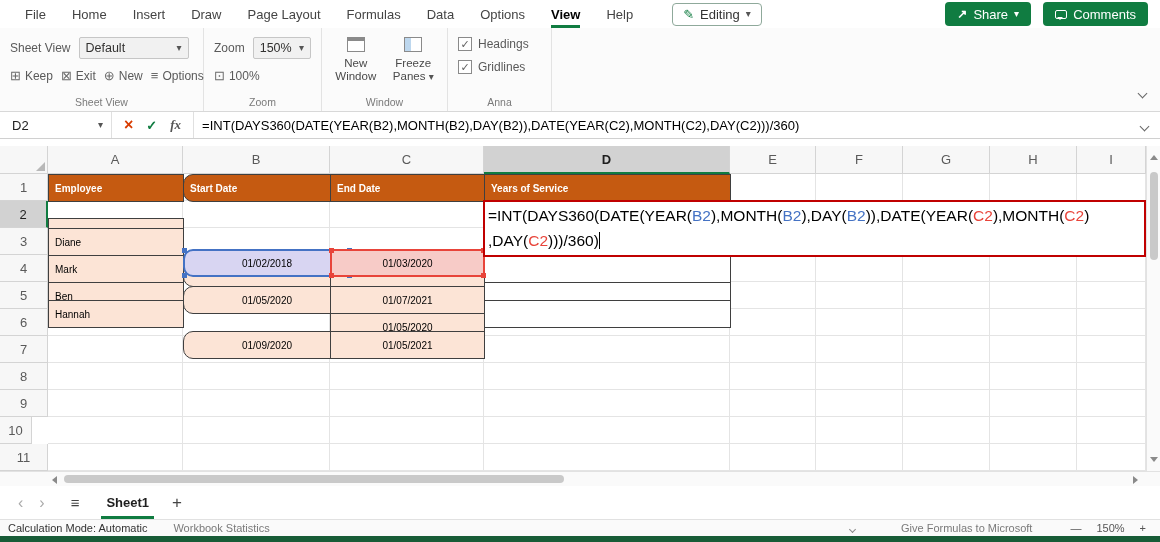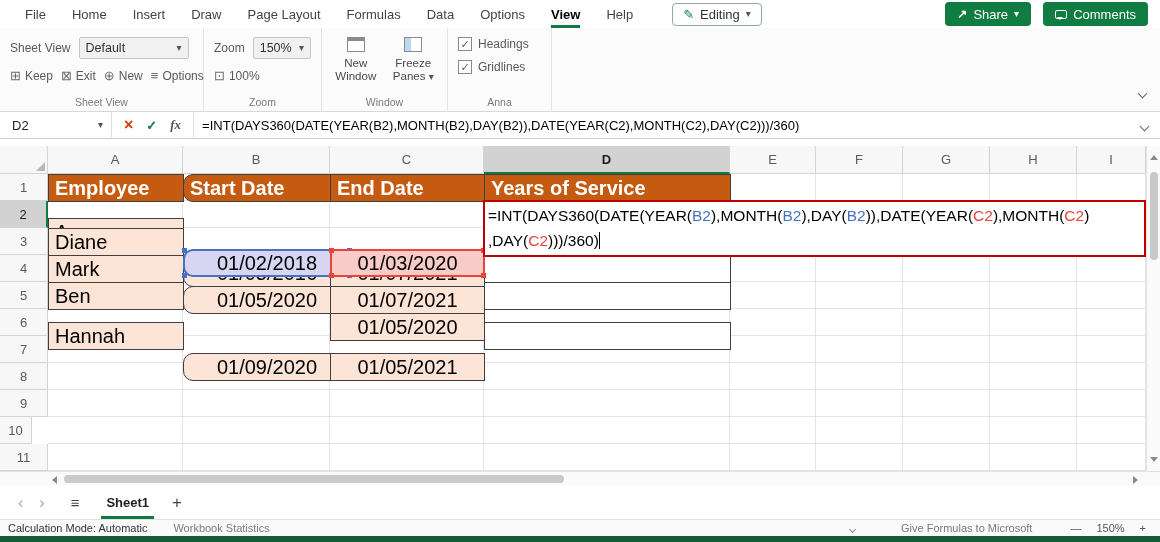--- a/index.html
+++ b/index.html
@@ -53,35 +53,35 @@
   
   .grid { position:absolute; top:146px; left:0; width:1146px; height:325px; background:#fff; }
   .gcell { position:absolute; border-right:1px solid #E4E4E4; border-bottom:1px solid #E4E4E4; background:#fff; }
   .ghdr { position:absolute; background:#F7F7F7; border-right:1px solid #D4D4D4; border-bottom:1px solid #D4D4D4; display:flex; align-items:center; justify-content:center; font-size:13px; color:#5A5A5A; }
   .ghdr.active-col { background:#D2D2D2; border-bottom:2px solid var(--excel-green); color:#1E1E1E; font-weight:700; }
   .ghdr.active-row { background:#D2D2D2; border-right:2px solid var(--excel-green); color:#1E1E1E; }
   .gcorner { position:absolute; left:0; top:0; width:48px; height:28px; background:#F7F7F7; border-right:1px solid #D4D4D4; border-bottom:1px solid #D4D4D4; }
   .gtri { position:absolute; right:2px; bottom:2px; width:0; height:0; border-left:9px solid transparent; border-bottom:9px solid #B8B8B8; }
 
   .tlayer { position:absolute; inset:0; }
-  .tcell { position:absolute; height:28px; border:1px solid var(--table-border); display:flex; align-items:center; padding:0 6px; font-size:20px; color:#000; background:#fff; z-index:2; }
+  .tcell { position:absolute; height:28px; border:1px solid var(--table-border); display:flex; align-items:center; padding:0 6px; font-size:10px; color:#000; background:#fff; z-index:2; }
   .tcell.th { background:var(--table-header-fill); color:#fff; font-weight:700; }
   .tcell.fill { background:var(--table-data-fill); }
   .tcell.num { justify-content:center;margin-top:31px; }
   .tcell.ref1 { background:var(--ref1-fill); border:2px solid var(--ref1-blue); z-index:3; }
   .tcell.ref2 { background:var(--ref2-fill); border:2px solid var(--ref2-red); z-index:3; }
   .handle { position:absolute; width:5px; height:5px; }
   .ref1 .handle { background:var(--ref1-blue); }
   .ref2 .handle { background:var(--ref2-red); }
   .h-tl { left:-3px; top:-3px; } .h-tr { right:-3px; top:-3px; }
   .h-bl { left:-3px; bottom:-3px; } .h-br { right:-3px; bottom:-3px; }
   .cA { left:48px; width:136px; } .cB { left:183px; width:168px;border-radius:10px; }
   .cC { left:330px; width:155px; } .cD { left:484px; width:247px; }
   .r1 { top:28px; } .r2 { top:72px; } .r3 { top:82px; }
-  .r4 { top:109px; } .r5 { top:136px; } .r6 { top:176px; }
+  .r4 { top:109px; } .r5 { top:136px; } .r6 { top:154px; }
 
   .formula-overlay { position:absolute; left:483px; top:54px; width:663px; height:57px; background:#fff; border:2px solid var(--editing-cell-border); z-index:5; padding:1px 3px; font-size:15.5px; line-height:25px; color:#000; word-break:break-all; }
   .seg-plain { color:#000; } .seg-ref1 { color:var(--ref1-blue); } .seg-ref2 { color:var(--ref2-red); }
   .cursor { display:inline-block; width:1px; height:17px; background:#000; vertical-align:-3px; }
 
   
   .vscroll { position:absolute; left:1146px; top:146px; width:14px; height:325px; background:#FAFAFA; border-left:1px solid #E2E2E2; }
   .vthumb { position:absolute; left:3px; top:26px; width:8px; height:88px; background:#C9C9C9; border-radius:4px; }
   .arr-up { position:absolute; left:3px; top:9px; width:0; height:0; border-left:4px solid transparent; border-right:4px solid transparent; border-bottom:5px solid #8A8A8A; }
   .arr-down { position:absolute; left:3px; bottom:9px; width:0; height:0; border-left:4px solid transparent; border-right:4px solid transparent; border-top:5px solid #8A8A8A; }

